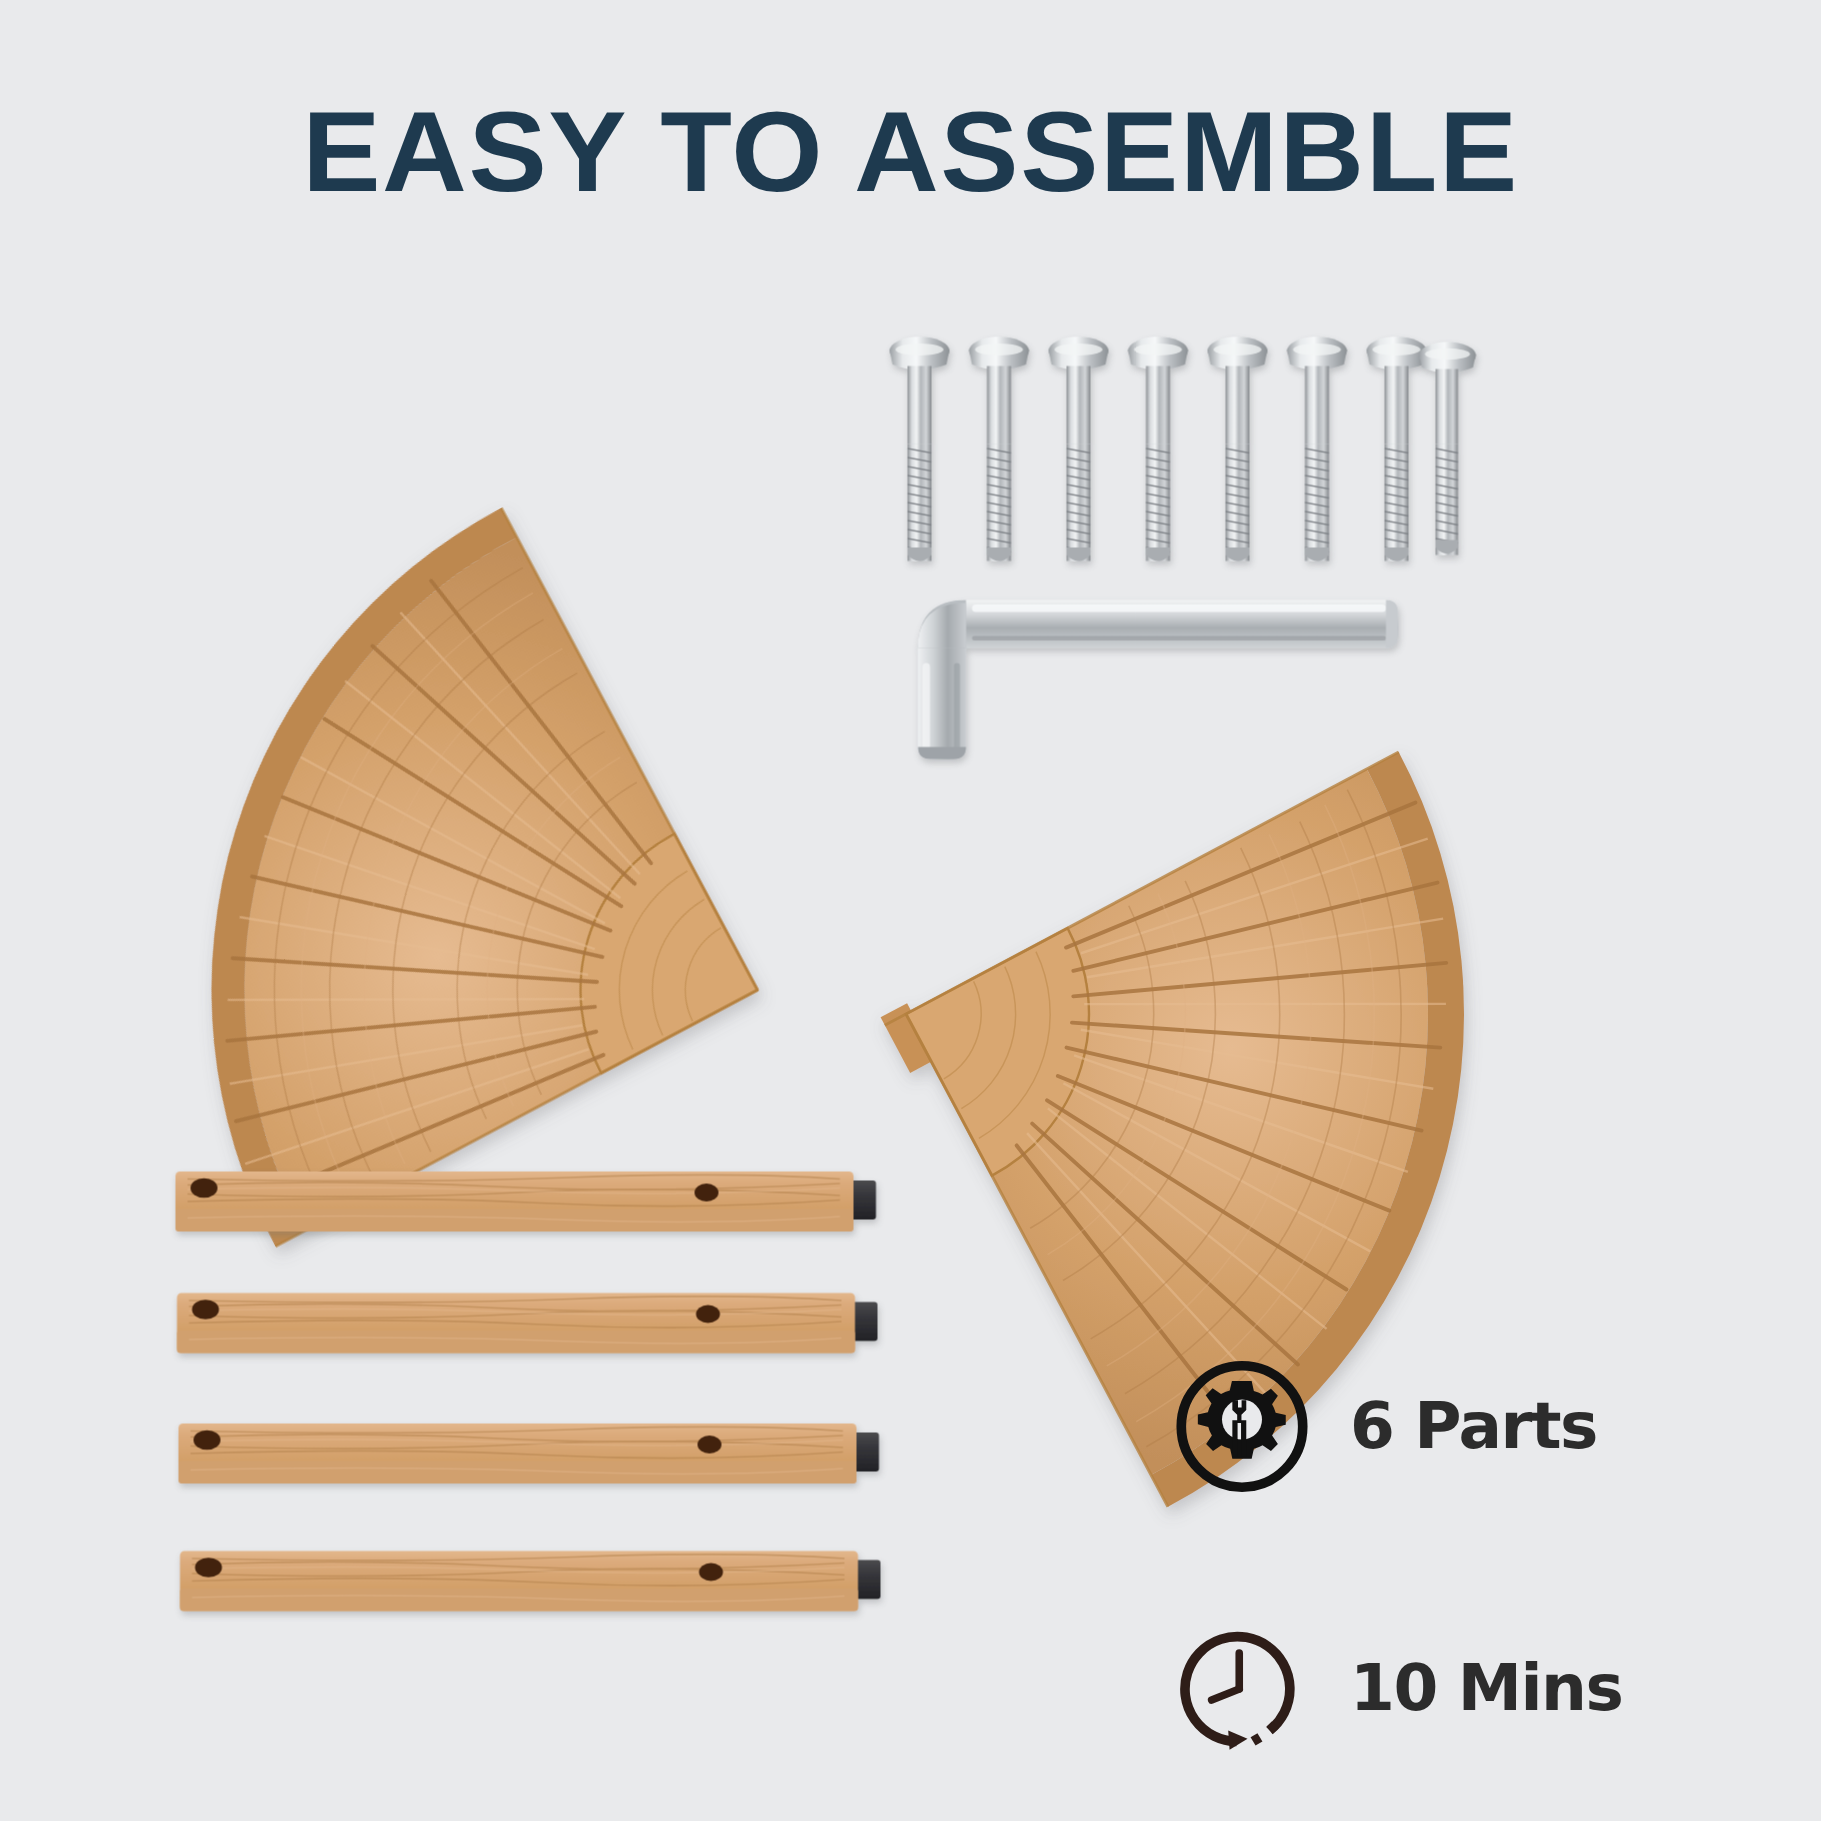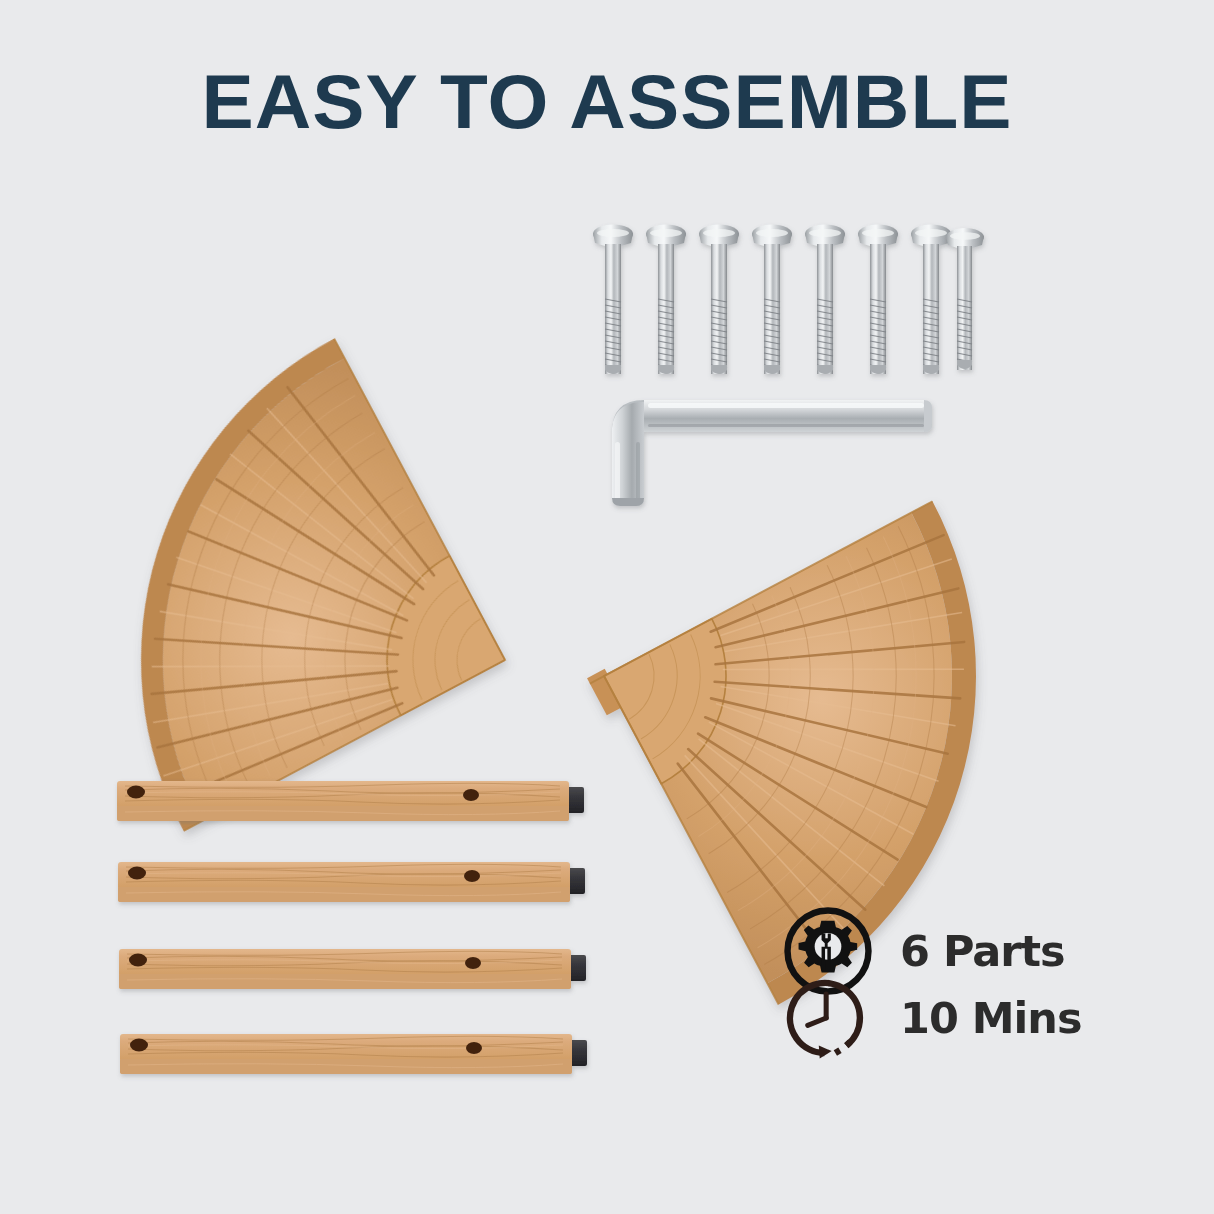--- a/index.html
+++ b/index.html
@@ -31,21 +31,21 @@
   #art { position:absolute; top:0; left:0; }
 
   
   .badge {
     position:absolute;
     display:flex;
     align-items:center;
     gap:26px;
   }
   #badge-parts { left:782px; top:905px; }
-  #badge-time  { left:782px; top:972px; }
+  #badge-time  { left:782px; top:1080px; }
   .badge-icon { width:92px; height:92px; flex:0 0 92px; }
   .badge-label {
     font-family:"DejaVu Sans", sans-serif;
     font-size:43px;
     font-weight:700;
     color:#2c2c2c;
     line-height:92px;
     white-space:nowrap;
     letter-spacing:-1px;
   }

